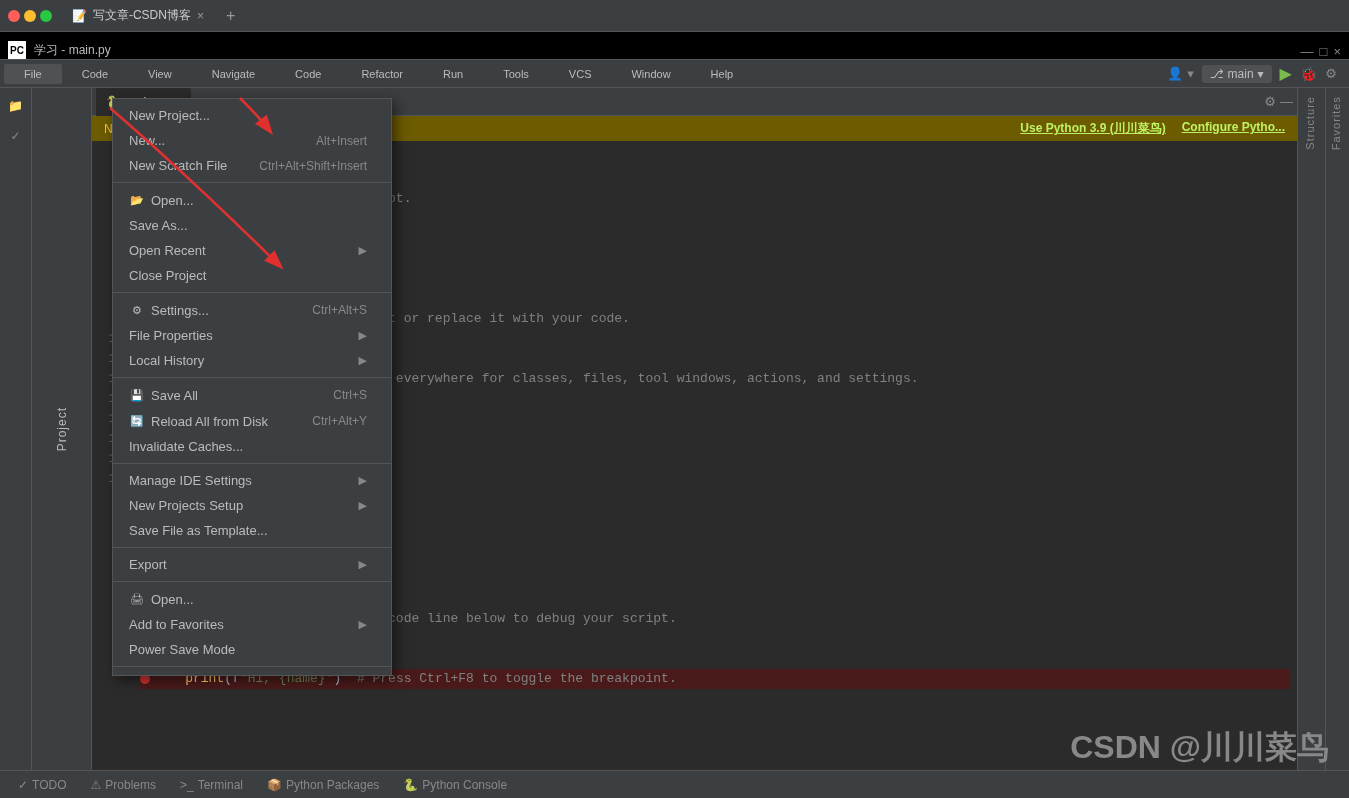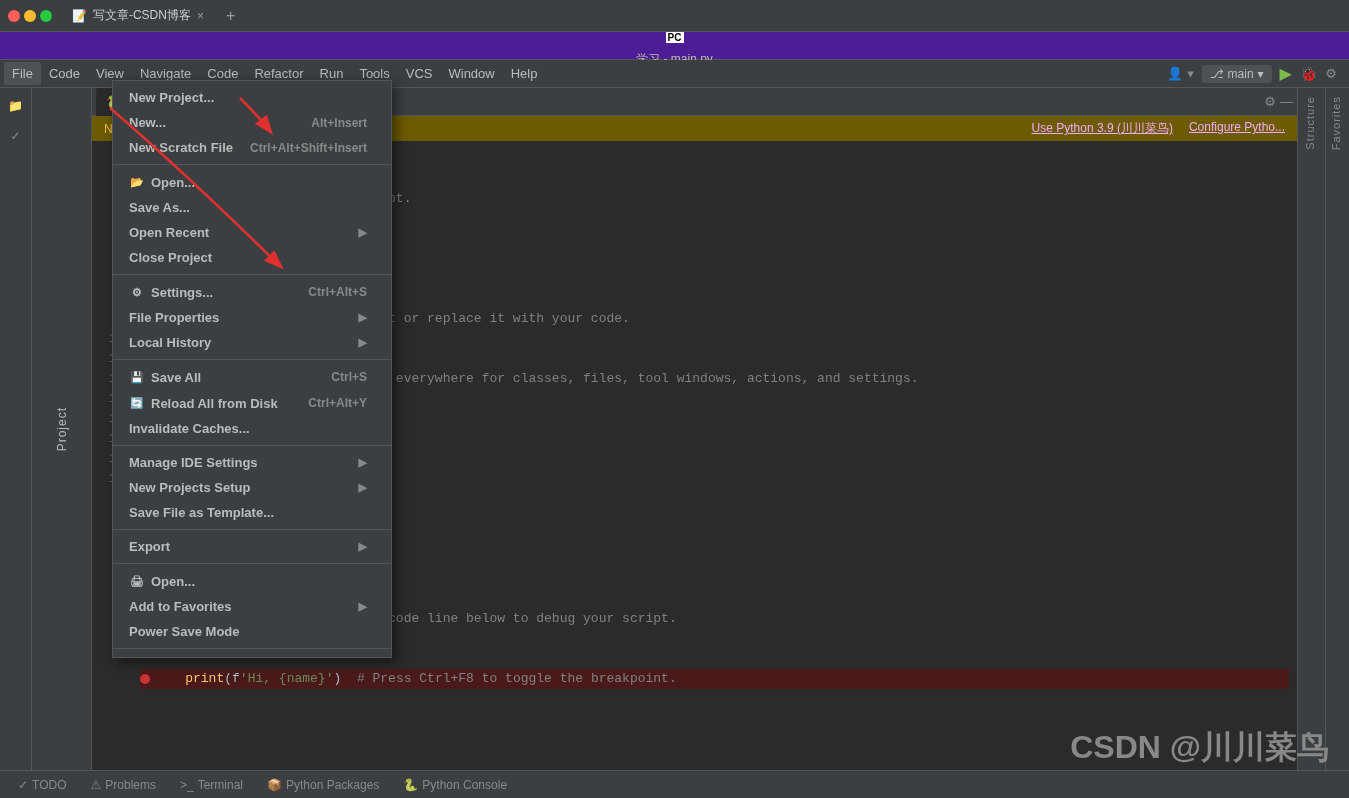--- a/index.html
+++ b/index.html
@@ -57,54 +57,53 @@
       position: relative;
       width: 100%;
       height: calc(100% - 32px);
       background: #2b2b2b;
       display: flex;
       flex-direction: column;
     }
 
     
     .ide-titlebar {
-      background: #4c1d95;
+      background: #000000;
       height: 28px;
       display: flex;
-      align-items: center;
+      align-items: flex-end;
       padding: 0 8px;
       border-bottom: 1px solid #555;
       font-size: 12px;
       color: #bbb;
       gap: 8px;
-      flex-direction: column;
     }
     .ide-logo {
       width: 18px; height: 18px;
       background: #fff;
       display: flex; align-items: center; justify-content: center;
       font-size: 10px; font-weight: bold; color: #000;
     }
     .ide-title-text { color: #bbb; font-size: 12px; }
 
     
     .menubar {
       background: #3c3f41;
       height: 28px;
       display: flex;
       align-items: center;
       padding: 0 4px;
       border-bottom: 1px solid #555;
       position: relative;
     }
     .menu-item {
-      padding: 4px 8px;
+      padding: 4px 20px;
       cursor: pointer;
       color: #bbb;
-      font-size: 13px;
+      font-size: 11px;
       border-radius: 2px;
       position: relative;
     }
     .menu-item.active { background: #4e5254; }
     .menu-right {
       margin-left: auto;
       display: flex;
       align-items: center;
       gap: 8px;
       padding-right: 8px;
@@ -212,21 +211,21 @@
     .warning-bar {
       background: #6d5b00;
       color: #f0c040;
       padding: 4px 12px;
       font-size: 12px;
       display: flex;
       align-items: center;
       justify-content: space-between;
     }
     .warning-right { display: flex; gap: 16px; }
-    .warning-link { color: #f0abfc; cursor: pointer; text-decoration: underline; }
+    .warning-link { color: #bef264; cursor: pointer; text-decoration: underline; font-weight: bold; }
 
     
     .code-area {
       display: flex;
       flex: 1;
       overflow: hidden;
       font-family: 'Consolas', 'Courier New', monospace;
       font-size: 13px;
     }
     .line-numbers {
@@ -285,29 +284,28 @@
       padding: 4px 10px;
       font-size: 12px;
       color: #888;
       cursor: pointer;
       display: flex;
       align-items: center;
       gap: 4px;
     }
     .dropdown-menu {
       position: absolute;
-      top: 48px;
+      top: 66px;
       left: 112px;
       width: 280px;
       background: #3c3f41;
       border: 1px solid #555;
       box-shadow: 4px 4px 12px rgba(0,0,0,0.5);
       z-index: 200;
       padding: 4px 0;
-      font-weight: bold;
     }
     .dropdown-item {
       padding: 5px 24px 5px 16px;
       display: flex;
       align-items: center;
       justify-content: space-between;
       cursor: pointer;
       font-size: 13px;
       color: #bbb;
     }

